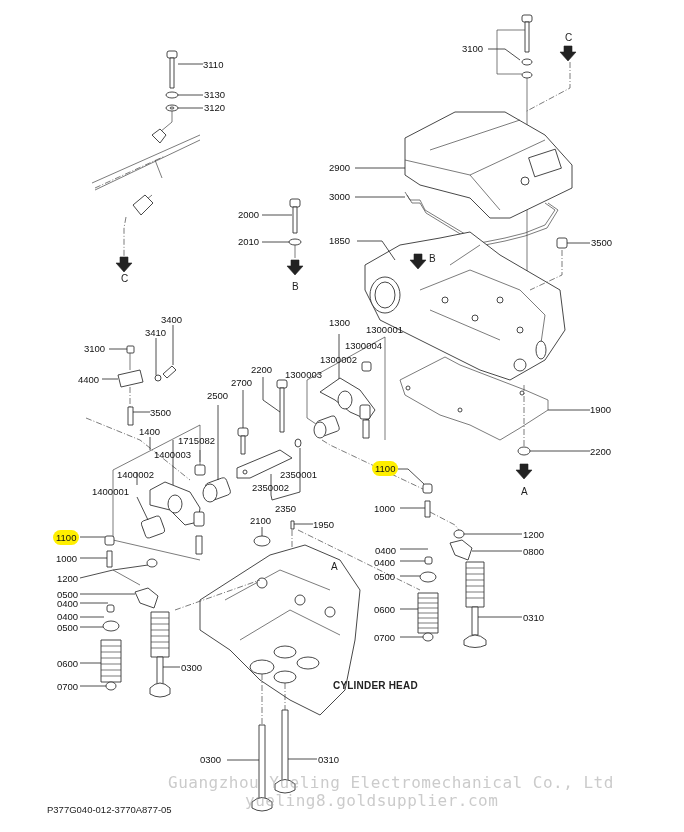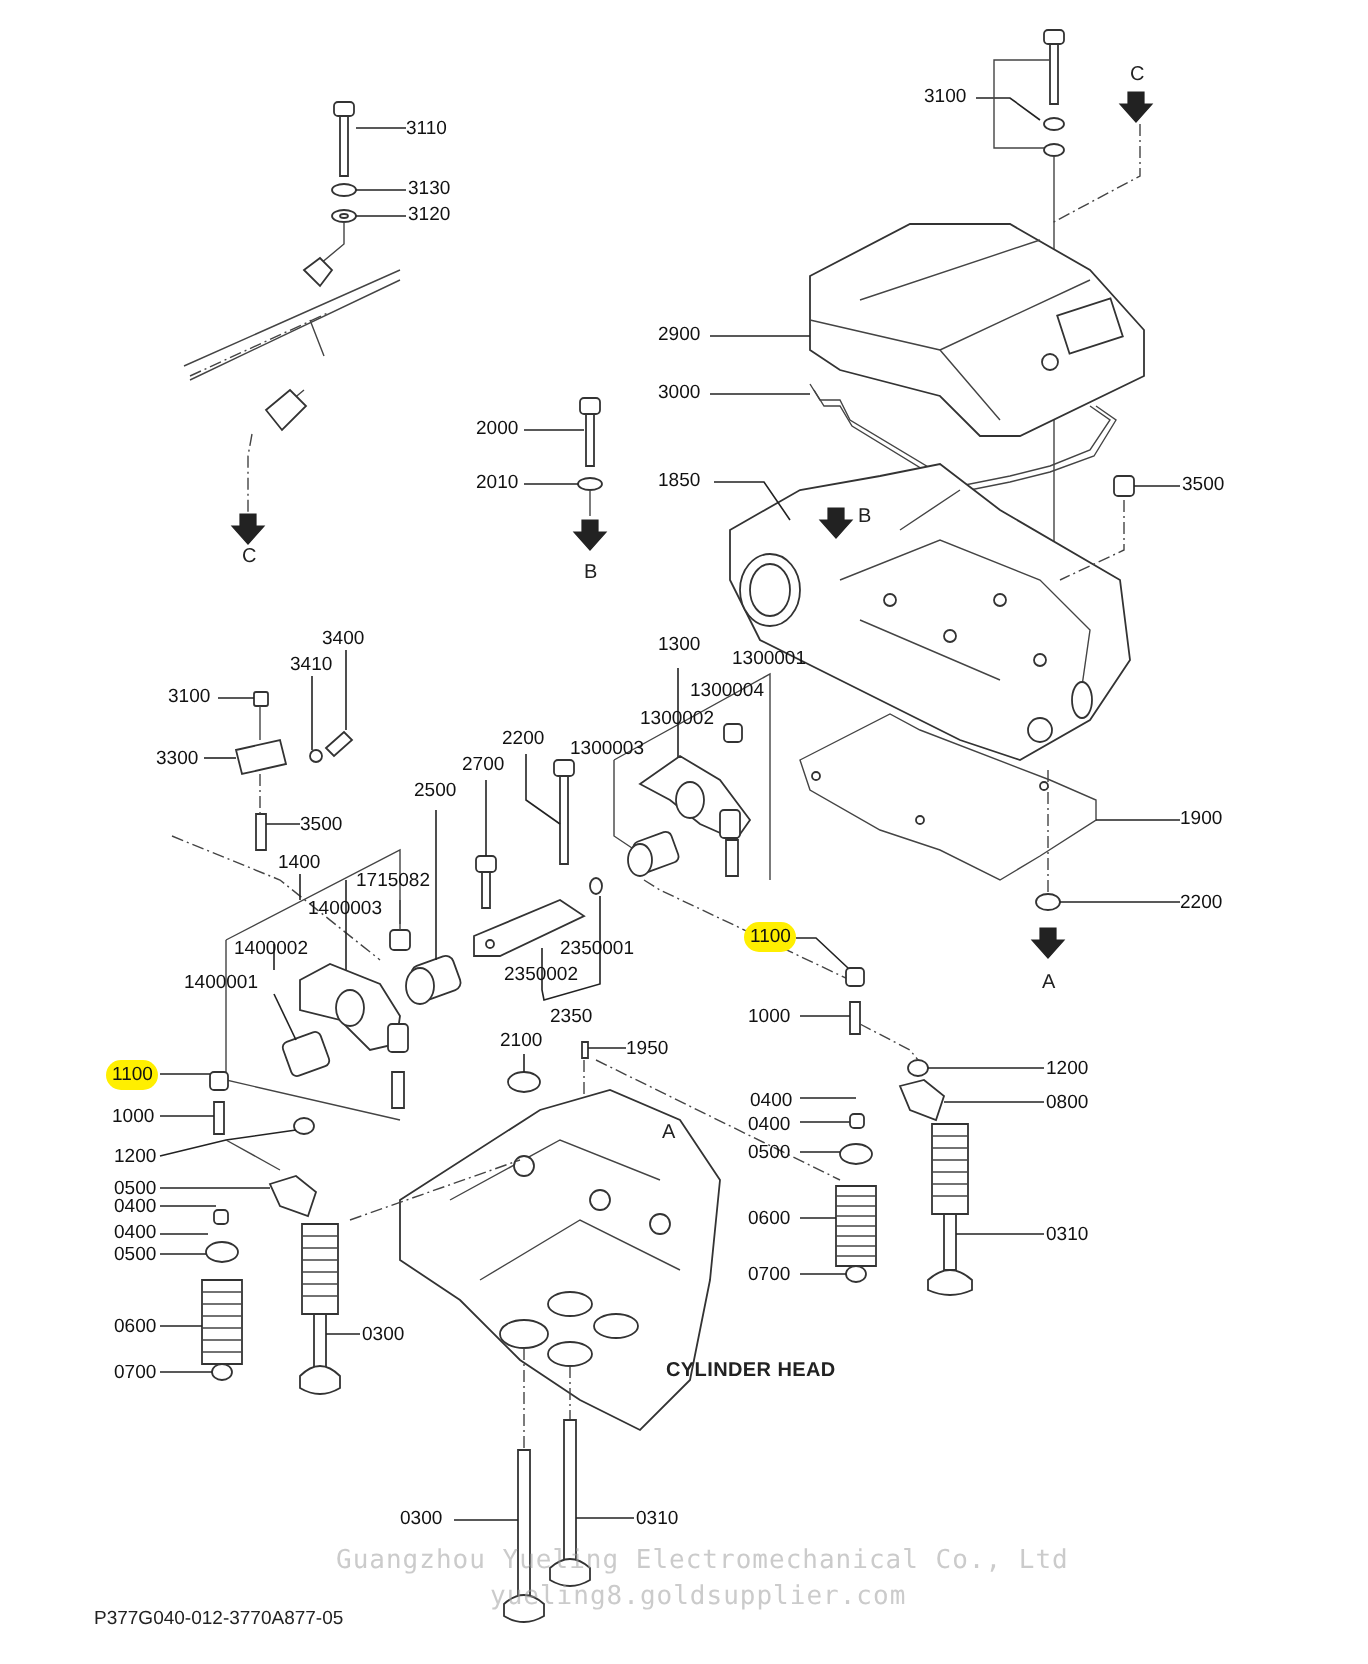--- a/index.html
+++ b/index.html
@@ -7,21 +7,21 @@
          font-family: "Liberation Sans", sans-serif; }
   #diagram { position: absolute; left: 0; top: 0; width: 684px; height: 832px; }
   .lbl { position: absolute; font-size: 9.5px; color: #111; line-height: 11px; white-space: nowrap;
          font-family: "Liberation Sans", sans-serif; }
   .lbl.hl { background: #ffef00; border-radius: 9px; padding: 2px 3px; margin: -2px -3px; }
   .arrow-letter { position: absolute; font-size: 10px; color: #222; font-family: "Liberation Sans", sans-serif; }
   .caption { position: absolute; font-size: 10px; font-weight: bold; color: #222; letter-spacing: 0.2px;
              font-family: "Liberation Sans", sans-serif; }
   .docid { position: absolute; font-size: 9.5px; color: #222; font-family: "Liberation Sans", sans-serif; }
   .wm { position: absolute; color: rgba(160,160,160,0.55); font-family: "DejaVu Sans Mono", monospace;
-        font-size: 13px; white-space: nowrap; letter-spacing: 0.5px; }
+        font-size: 16px; white-space: nowrap; letter-spacing: 0.5px; }
   svg line, svg path, svg polyline, svg ellipse, svg rect, svg polygon, svg circle { vector-effect: non-scaling-stroke; }
   .part { fill: #fff; stroke: #333; stroke-width: 0.9; }
   .leader { stroke: #222; stroke-width: 0.8; fill: none; }
   .dash { stroke: #444; stroke-width: 0.7; fill: none; stroke-dasharray: 6 2 1 2; }
   .thin { stroke: #444; stroke-width: 0.7; fill: none; }
 </style>
 </head>
 <body>
 
 <svg id="diagram" viewBox="0 0 684 832" xmlns="http://www.w3.org/2000/svg">
@@ -290,21 +290,21 @@
 <span class="lbl" style="left:462px;top:43px">3100</span>
 <span class="lbl" style="left:329px;top:162px">2900</span>
 <span class="lbl" style="left:329px;top:191px">3000</span>
 <span class="lbl" style="left:238px;top:209px">2000</span>
 <span class="lbl" style="left:238px;top:236px">2010</span>
 <span class="lbl" style="left:329px;top:235px">1850</span>
 <span class="lbl" style="left:591px;top:237px">3500</span>
 <span class="lbl" style="left:161px;top:314px">3400</span>
 <span class="lbl" style="left:145px;top:327px">3410</span>
 <span class="lbl" style="left:84px;top:343px">3100</span>
-<span class="lbl" style="left:78px;top:374px">3300</span>
+<span class="lbl" style="left:78px;top:374px">4400</span>
 <span class="lbl" style="left:150px;top:407px">3500</span>
 <span class="lbl" style="left:329px;top:317px">1300</span>
 <span class="lbl" style="left:366px;top:324px">1300001</span>
 <span class="lbl" style="left:345px;top:340px">1300004</span>
 <span class="lbl" style="left:320px;top:354px">1300002</span>
 <span class="lbl" style="left:285px;top:369px">1300003</span>
 <span class="lbl" style="left:251px;top:364px">2200</span>
 <span class="lbl" style="left:231px;top:377px">2700</span>
 <span class="lbl" style="left:207px;top:390px">2500</span>
 <span class="lbl" style="left:139px;top:426px">1400</span>

